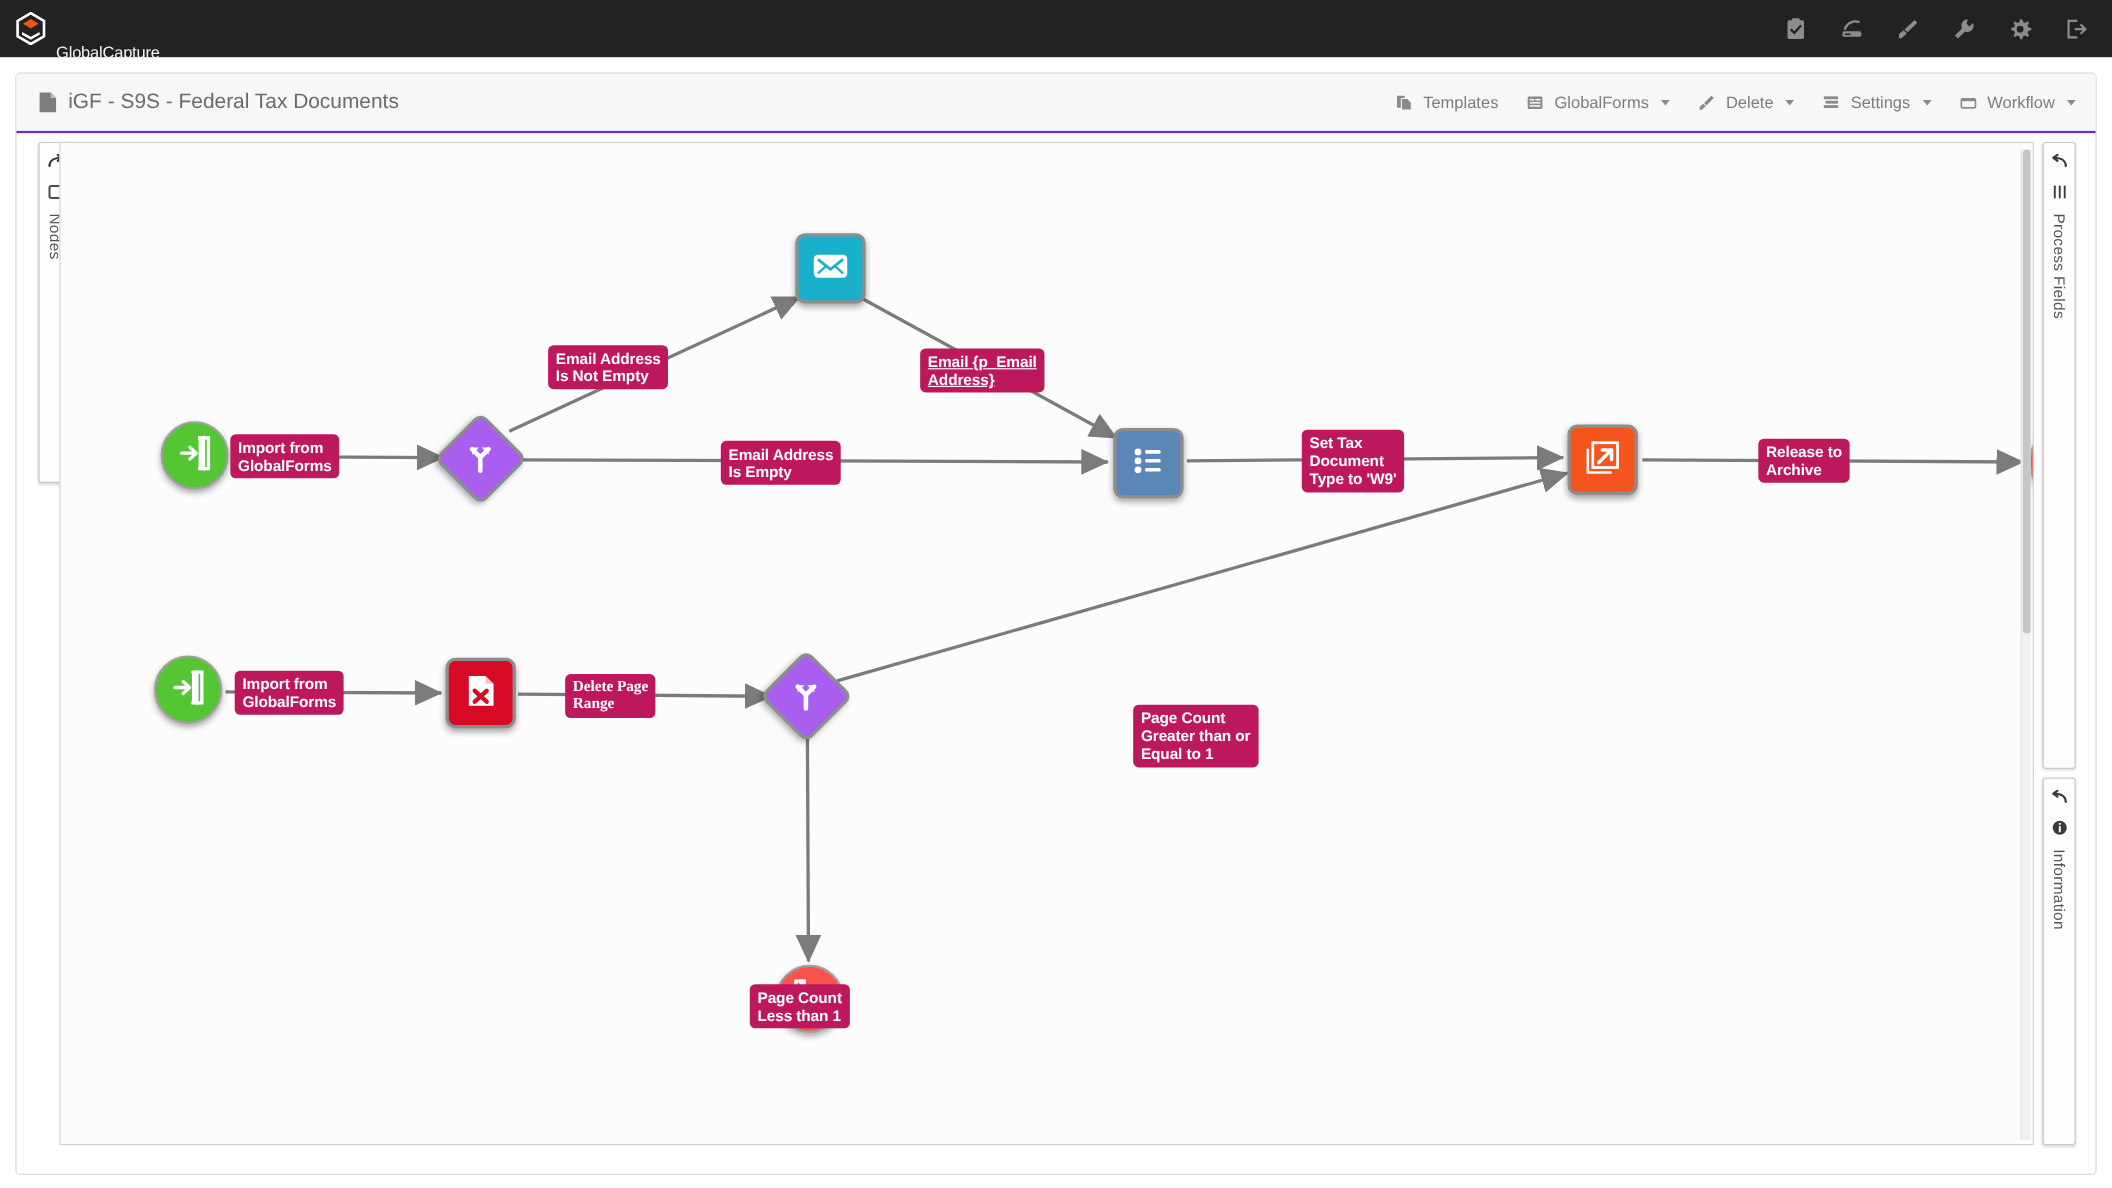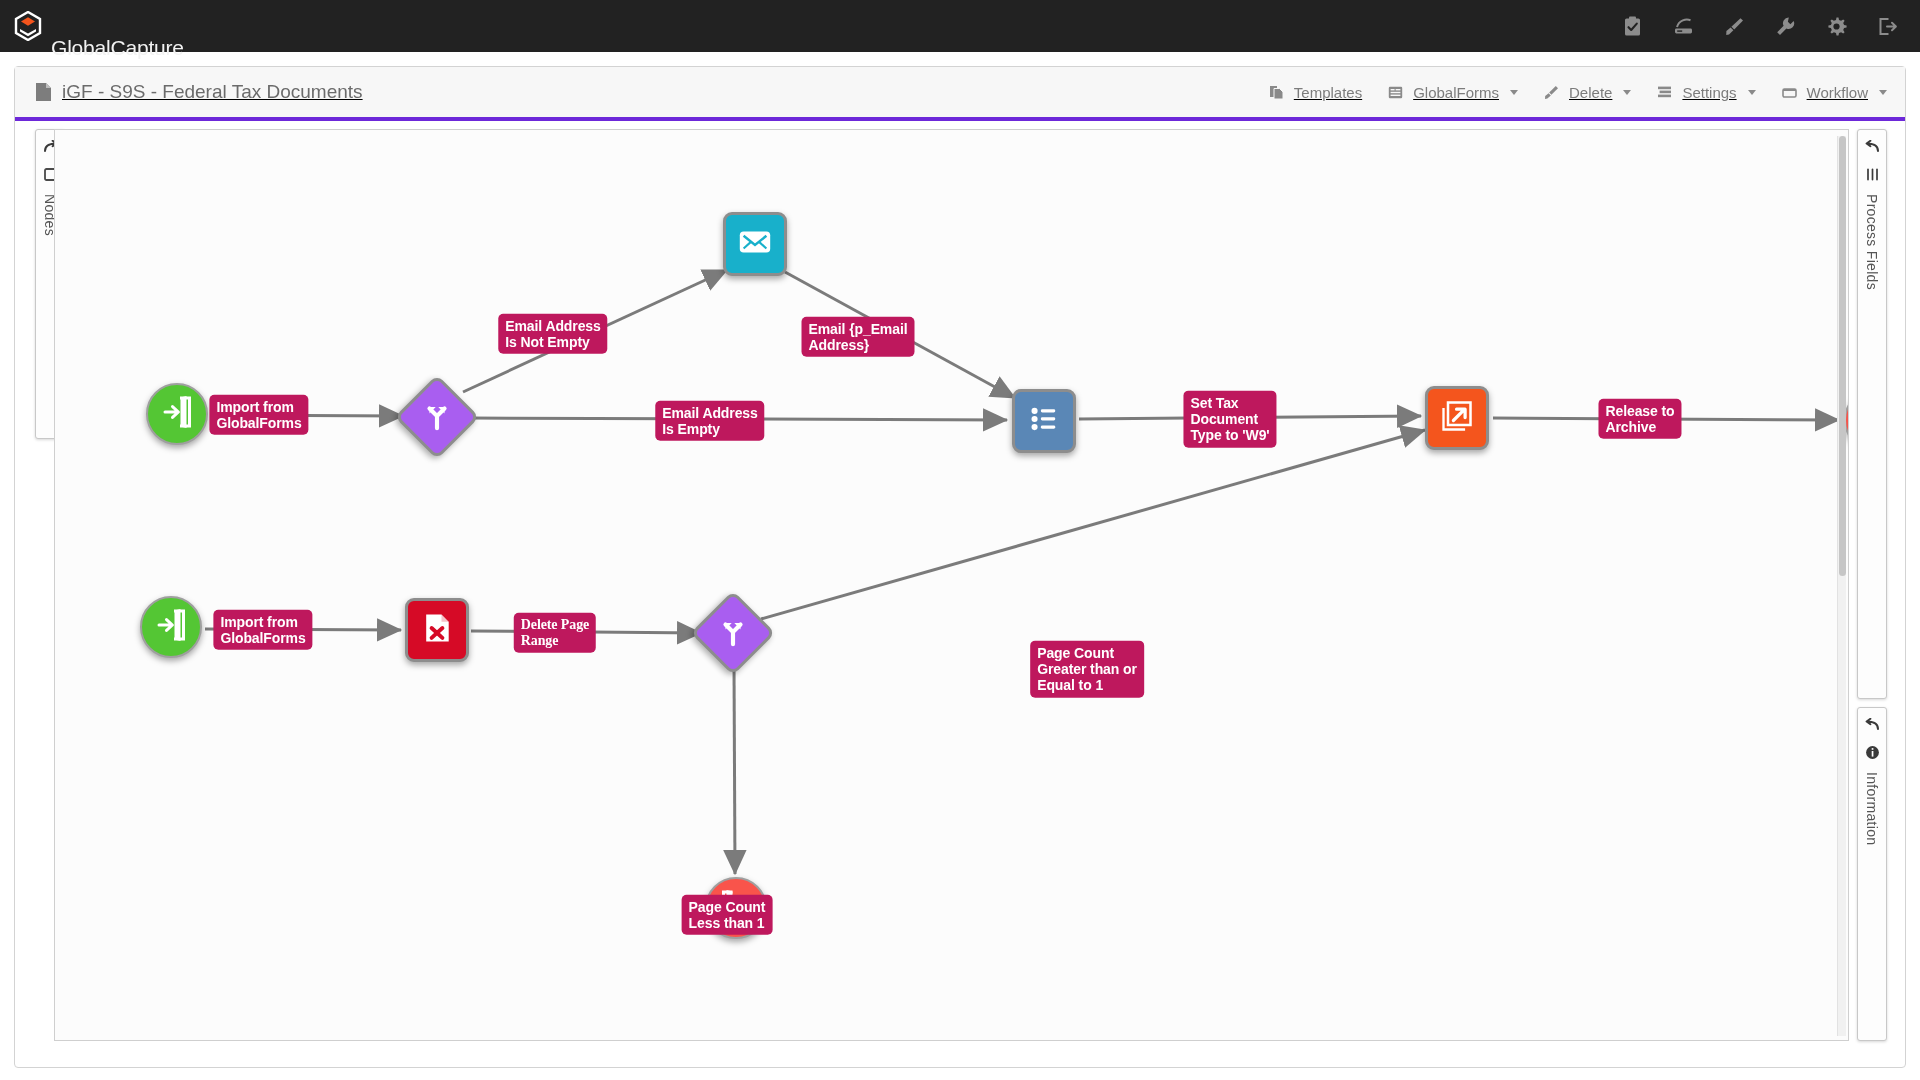--- a/index.html
+++ b/index.html
@@ -14,44 +14,43 @@
   .appbar {
     height: 52px; width: 100%;
     background: #222222;
     display: flex; align-items: center;
     justify-content: space-between;
     padding: 0 22px 0 14px;
   }
   .brand { display: flex; align-items: center; gap: 9px; }
   .brand-mark { width: 28px; height: 30px; display: block; }
   .brand-name {
-    color: #f2f2f2; font-size: 21px; letter-spacing: -0.2px; margin-top: 44px;
+    color: #f2f2f2; font-size: 15px; letter-spacing: -0.2px; margin-top: 44px;
   }
   .appbar-icons { display: flex; align-items: center; gap: 30px; }
   .appbar-icons .hicon { width: 21px; height: 21px; display: block; cursor: pointer; }
   .appbar-icons .hicon svg { display: block; }
 
   
   .page-card {
     position: absolute; left: 14px; top: 66px;
     width: 1892px; height: 1002px;
     background: #ffffff;
     border: 1px solid #d3d3d3;
     border-radius: 4px;
   }
 
   
   .subbar {
     height: 54px; width: 100%;
     background: #f7f7f7;
-    border-bottom: 4px solid #6d28d9;
+    border-bottom: 2px solid #6d28d9;
     display: flex; align-items: center;
     justify-content: space-between;
     padding: 0 18px 0 20px;
-    text-decoration: underline;
   }
   .doc-title { display: flex; align-items: center; gap: 10px; }
   .doc-title .tlabel { font-size: 19px; color: #6b6b6b; }
   .menu { display: flex; align-items: center; gap: 26px; }
   .menu-item {
     display: flex; align-items: center; gap: 10px;
     font-size: 15px; color: #7c7c7c; cursor: pointer;
     white-space: nowrap;
   }
   .menu-item .mi { width: 15px; height: 15px; display: block; }
@@ -442,21 +441,21 @@
                 <path d="M15 17 L29 17 M24 11.6 L30 17 L24 22.4" fill="none" stroke="#ffffff" stroke-width="3" stroke-linecap="round" stroke-linejoin="round"></path>
               </svg>
             </span>
           </div>
         </div>
 
         <div class="edge-label" style="left:204px; top:285px;">Import from
 GlobalForms</div>
         <div class="edge-label" style="left:498px; top:204px;">Email Address
 Is Not Empty</div>
-        <div class="edge-label" style="left:803px; top:207px;">Email {p_Email
+        <div class="edge-label" style="left:838px; top:207px;text-decoration:underline;">Email {p_Email
 Address}</div>
         <div class="edge-label" style="left:655px; top:291px;">Email Address
 Is Empty</div>
         <div class="edge-label" style="left:1175px; top:289px;">Set Tax
 Document
 Type to 'W9'</div>
         <div class="edge-label" style="left:1585px; top:289px;">Release to
 Archive</div>
         <div class="edge-label" style="left:208px; top:500px;">Import from
 GlobalForms</div>

